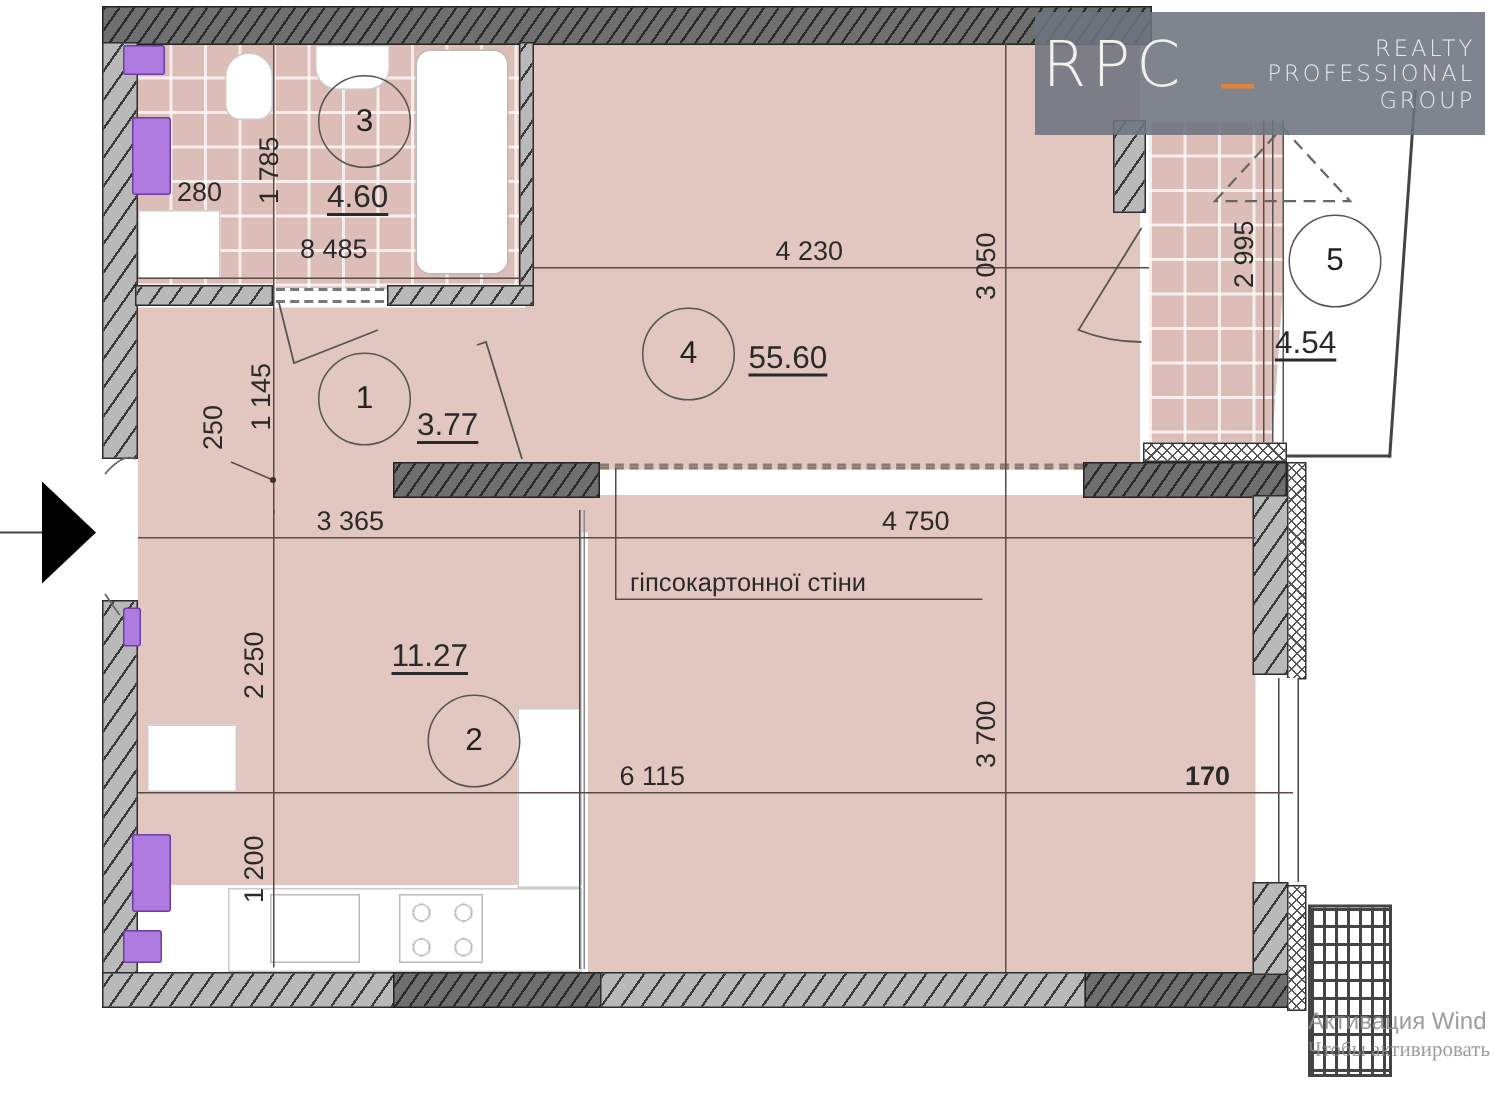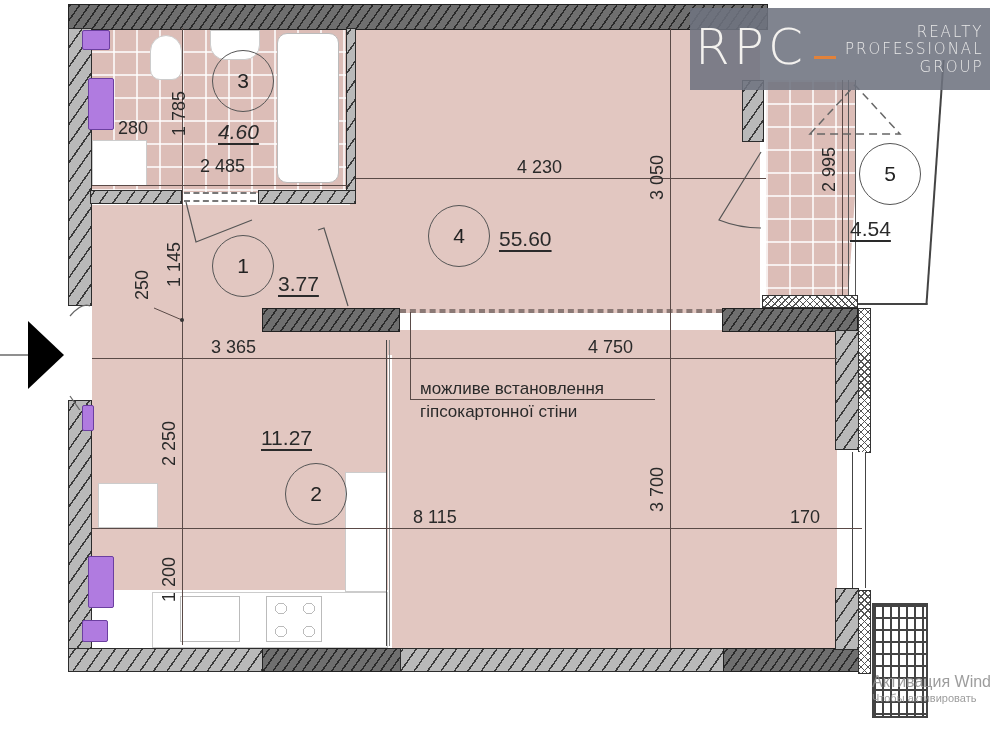--- a/index.html
+++ b/index.html
@@ -41,21 +41,21 @@
   .vert { transform:rotate(-90deg); transform-origin:left top; }
   .area { font-size:21px; color:#2a2a2a; text-decoration:underline; text-underline-offset:4px; line-height:1; white-space:nowrap; }
   .circle { border:1.5px solid #555; border-radius:50%; box-sizing:border-box; display:flex; align-items:center; justify-content:center; font-size:21px; color:#222; }
   .hline { height:1px; background:#5a4a47; }
   .vline { width:1px; background:#5a4a47; }
   .note { font-size:17px; color:#2a2a2a; white-space:nowrap; line-height:1.35; }
   .dash { height:4px; border-top:2px dashed #8b7975; border-bottom:2px dashed #8b7975; box-sizing:border-box; }
   .fixture { background:#fff; border:1px solid #ccc; box-sizing:border-box; }
   .purple { background:#b07be0; border:1px solid #6b3fa0; box-sizing:border-box; border-radius:2px; }
   .logo-box { background:rgba(110,115,128,0.88); }
-  .logo-letters { font-size:50px; color:#f3f1ee; font-weight:300; letter-spacing:4px; line-height:1; font-family:"DejaVu Sans", sans-serif; }
+  .logo-letters { font-size:42px; color:#f3f1ee; font-weight:300; letter-spacing:4px; line-height:1; font-family:"DejaVu Sans", sans-serif; }
   .logo-text { font-size:15px; color:#e8e8e8; letter-spacing:2px; line-height:1.15; font-family:"DejaVu Sans", sans-serif; font-weight:300; }
   .watermark { font-size:15px; color:rgba(140,140,140,0.85); white-space:nowrap; line-height:1.25; }
 </style>
 </head>
 <body>
 
 <div class="abs tile" style="left:90px;top:28px;width:258px;height:165px;"></div>
 <div class="abs floor" style="left:92px;top:205px;width:300px;height:150px;"></div>
 <div class="abs floor" style="left:350px;top:28px;width:410px;height:285px;"></div>
 <div class="abs tile" style="left:766px;top:80px;width:90px;height:215px;"></div>
@@ -141,61 +141,60 @@
 <div class="abs vline" style="left:842px;top:80px;height:215px;"></div>
 <div class="abs hline" style="left:92px;top:358px;width:745px;"></div>
 <div class="abs vline" style="left:182px;top:340px;height:305px;"></div>
 <div class="abs hline" style="left:92px;top:528px;width:770px;"></div>
 <div class="abs" style="left:410px;top:312px;width:245px;height:88px;border-left:1px solid #5a4a47;border-bottom:1px solid #5a4a47;box-sizing:border-box;"></div>
 <svg class="abs" style="left:150px;top:300px;" width="40" height="30">
   <line x1="4" y1="8" x2="32" y2="20" stroke="#5a4a47" stroke-width="1"></line>
   <circle cx="32" cy="20" r="2" fill="#333"></circle>
 </svg>
 
-<div class="abs dim" style="left:200px;top:157px;">2 485</div>
+<div class="abs dim" style="left:200px;top:157px;">8 485</div>
 <div class="abs dim vert" style="left:170px;top:136px;">1 785</div>
 <div class="abs dim" style="left:118px;top:119px;text-align:right;">280</div>
 <div class="abs dim" style="left:517px;top:158px;">4 230</div>
 <div class="abs dim vert" style="left:648px;top:200px;">3 050</div>
 <div class="abs dim vert" style="left:820px;top:192px;">2 995</div>
 <div class="abs dim vert" style="left:165px;top:287px;">1 145</div>
 <div class="abs dim vert" style="left:133px;top:300px;">250</div>
 <div class="abs dim" style="left:211px;top:338px;">3 365</div>
 <div class="abs dim" style="left:588px;top:338px;">4 750</div>
 <div class="abs dim vert" style="left:160px;top:466px;">2 250</div>
 <div class="abs dim vert" style="left:648px;top:512px;">3 700</div>
-<div class="abs dim" style="left:413px;top:508px;">8 115</div>
-<div class="abs dim" style="left:790px;top:508px;">170</div>
+<div class="abs dim" style="left:413px;top:508px;">6 115</div>
+<div class="abs dim" style="left:790px;top:508px;font-weight:bold;">170</div>
 <div class="abs dim vert" style="left:160px;top:602px;">1 200</div>
 
 <div class="abs circle" style="left:212px;top:50px;width:62px;height:62px;">3</div>
-<div class="abs area" style="left:218px;top:121px;font-style:italic;">4.60</div>
+<div class="abs area" style="left:218px;top:121px;">4.60</div>
 
 <div class="abs circle" style="left:428px;top:205px;width:62px;height:62px;">4</div>
 <div class="abs area" style="left:499px;top:228px;">55.60</div>
 
 <div class="abs circle" style="left:859px;top:143px;width:62px;height:62px;">5</div>
 <div class="abs area" style="left:850px;top:218px;">4.54</div>
 
 <div class="abs circle" style="left:212px;top:235px;width:62px;height:62px;">1</div>
 <div class="abs area" style="left:278px;top:273px;">3.77</div>
 
 <div class="abs area" style="left:261px;top:411px;margin-top:16px;">11.27</div>
 <div class="abs circle" style="left:285px;top:463px;width:62px;height:62px;">2</div>
 
 <div class="abs note" style="left:420px;top:378px;">
-  <div>можливе встановлення</div>
   <div>гіпсокартонної стіни</div>
 </div>
 
 <div class="abs logo-box" style="left:690px;top:8px;width:300px;height:82px;"></div>
 <div class="abs logo-letters" style="left:695px;top:22px;">RPC</div>
 <div class="abs" style="left:814px;top:56px;width:22px;height:3px;background:#e2823a;"></div>
 <div class="abs logo-text" style="left:845px;top:24px;text-align:right;">
   <div>REALTY</div>
   <div>PROFESSIONAL</div>
   <div>GROUP</div>
 </div>
 
 <div class="abs watermark" style="left:872px;top:672px;">
   <div style="font-size:16px;">Активация Wind</div>
-  <div style="font-size:11px;">Чтобы активировать</div>
+  <div style="font-size:14px;font-family:Liberation Serif, serif;">Чтобы активировать</div>
 </div>
 
 </body></html>

